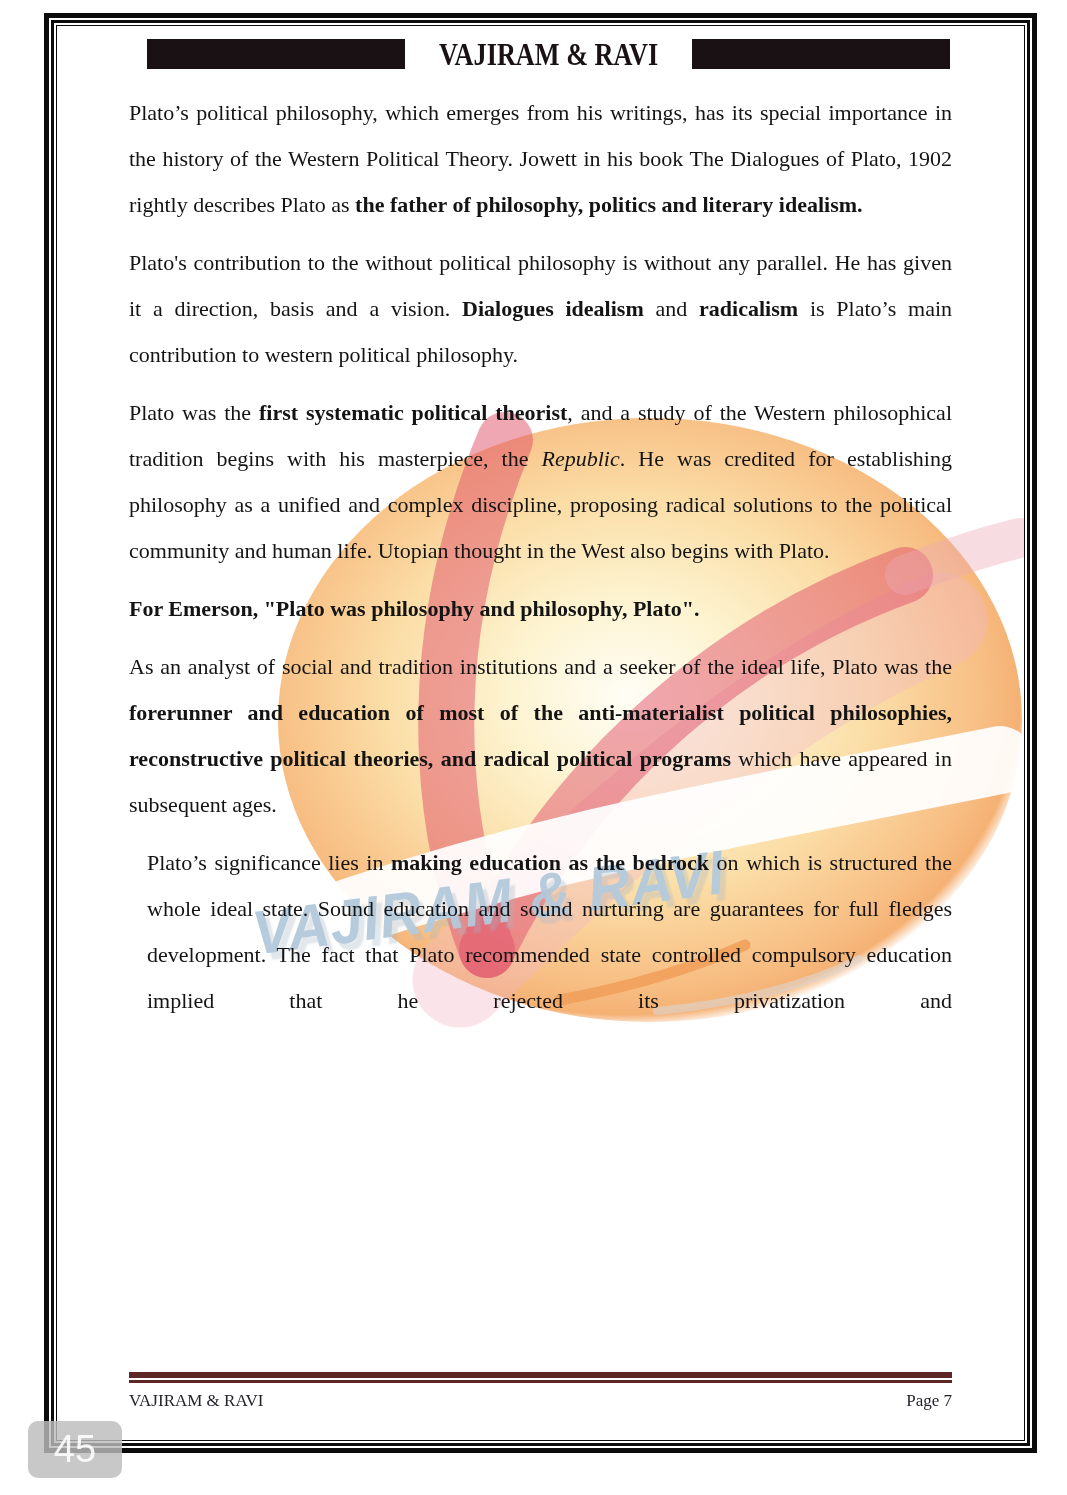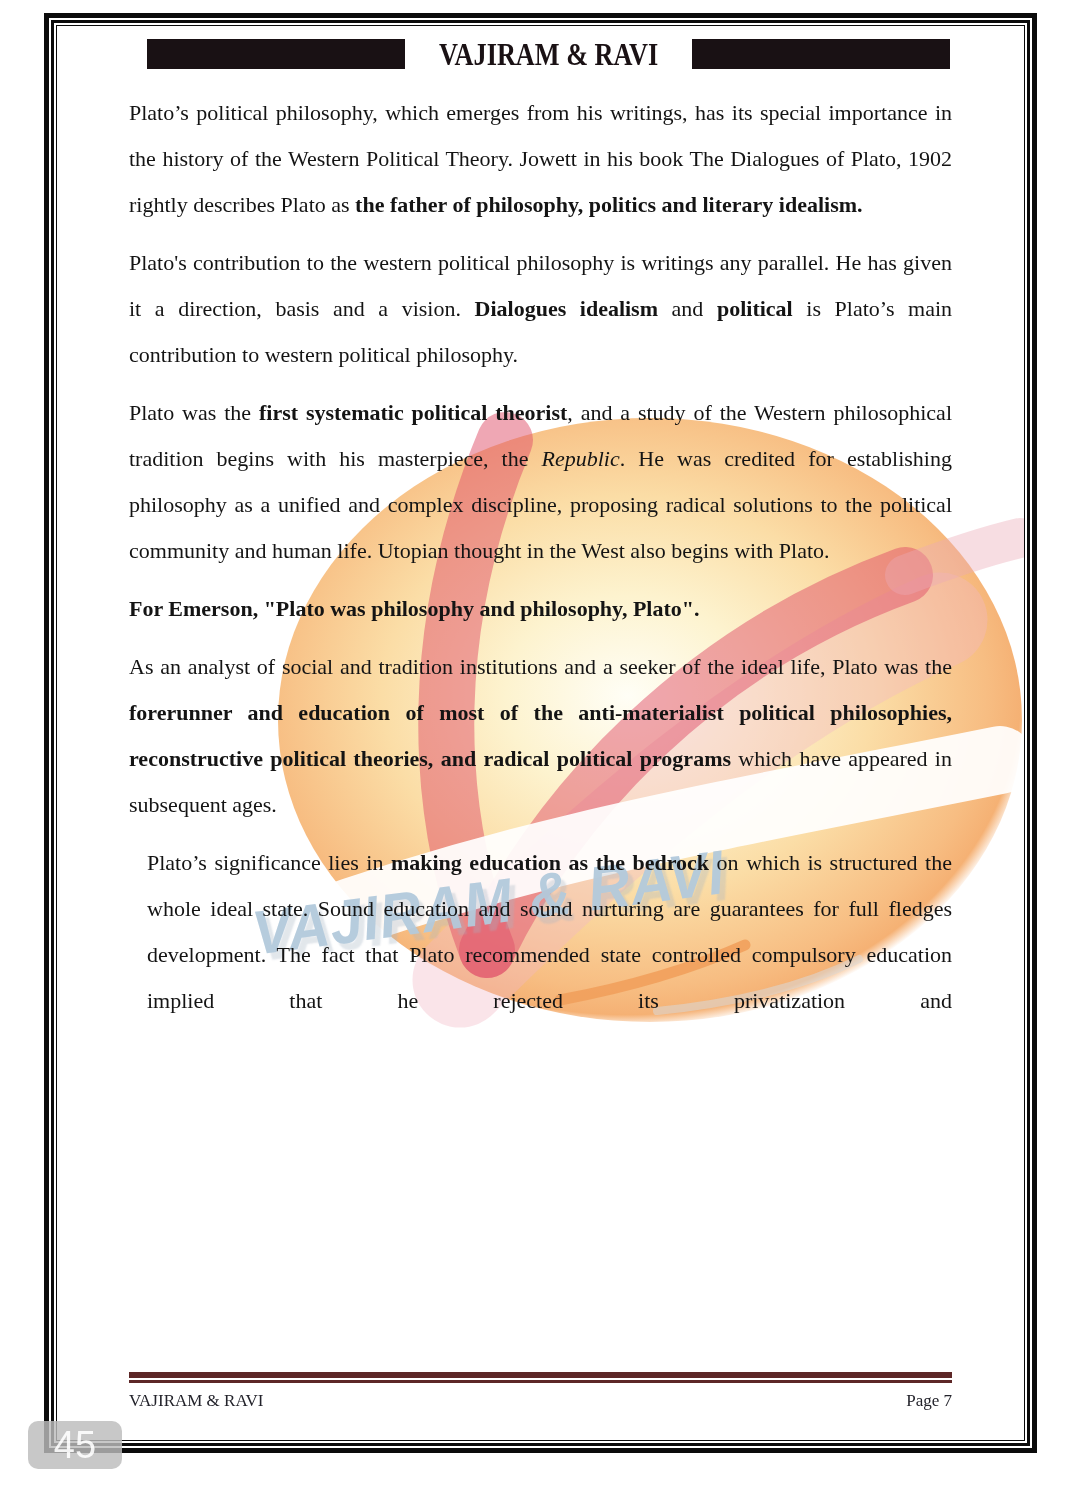--- a/index.html
+++ b/index.html
@@ -46,21 +46,21 @@
 
   
   .doc-footer{position:absolute;left:72px;right:72px;bottom:27px;z-index:1;}
   .rule-thick{height:6px;background:#5d2727;}
   .rule-gap{height:2px;background:#ffffff;}
   .rule-thin{height:3px;background:#5d2727;}
   .footer-row{display:flex;justify-content:space-between;margin-top:6px;
               font-size:17px;line-height:24px;color:#23232b;}
 
   
-  .page-badge{position:absolute;left:28px;top:1421px;width:94px;height:48px;z-index:3;
+  .page-badge{position:absolute;left:28px;top:1421px;width:94px;height:57px;z-index:3;
               background:rgba(188,188,188,.82);border-radius:10px;
               display:flex;align-items:center;justify-content:center;
               font-family:"Liberation Sans",sans-serif;font-size:38px;
               color:rgba(255,255,255,.88);}
 </style>
 </head>
 <body>
 
 <div class="canvas">
 
@@ -98,21 +98,21 @@
           <div class="flow">
 
             <div class="brand-row">
               <div class="brand-bar left"></div>
               <div class="brand-text">VAJIRAM &amp; RAVI</div>
               <div class="brand-bar right"></div>
             </div>
 
 
             <p class="para"><span>Plato’s political philosophy, which emerges from his writings, has its special importance in the history of the Western Political Theory. Jowett in his book The Dialogues of Plato, 1902 rightly describes Plato as </span><span class="b">the father of philosophy, politics and literary idealism.</span></p>
-            <p class="para"><span>Plato's contribution to the western political philosophy is writings any parallel. He has given it a direction, basis and a vision. </span><span class="b">Dialogues idealism</span><span> and </span><span class="b">political</span><span> is Plato’s main contribution to western political philosophy.</span></p>
+            <p class="para"><span>Plato's contribution to the without political philosophy is without any parallel. He has given it a direction, basis and a vision. </span><span class="b">Dialogues idealism</span><span> and </span><span class="b">radicalism</span><span> is Plato’s main contribution to western political philosophy.</span></p>
             <p class="para"><span>Plato was the </span><span class="b">first systematic political theorist</span><span>, and a study of the Western philosophical tradition begins with his masterpiece, the </span><span class="i">Republic</span><span>. He was credited for establishing philosophy as a unified and complex discipline, proposing radical solutions to the political community and human life. Utopian thought in the West also begins with Plato.</span></p>
             <p class="para"><span class="b">For Emerson, "Plato was philosophy and philosophy, Plato".</span></p>
             <p class="para"><span>As an analyst of social and tradition institutions and a seeker of the ideal life, Plato was the </span><span class="b">forerunner and education of most of the anti-materialist political philosophies, reconstructive political theories, and radical political programs</span><span> which  have appeared  in subsequent ages.</span></p>
             <p class="para justify-last"><span>Plato’s significance lies in </span><span class="b">making education as the bedrock</span><span> on which is structured the whole ideal state. Sound education and sound nurturing are guarantees for full fledges development. The fact that Plato recommended state controlled compulsory education implied that he rejected its privatization and</span></p>
           </div>
 
           <div class="doc-footer">
             <div class="rule-thick"></div>
             <div class="rule-gap"></div>
             <div class="rule-thin"></div>

